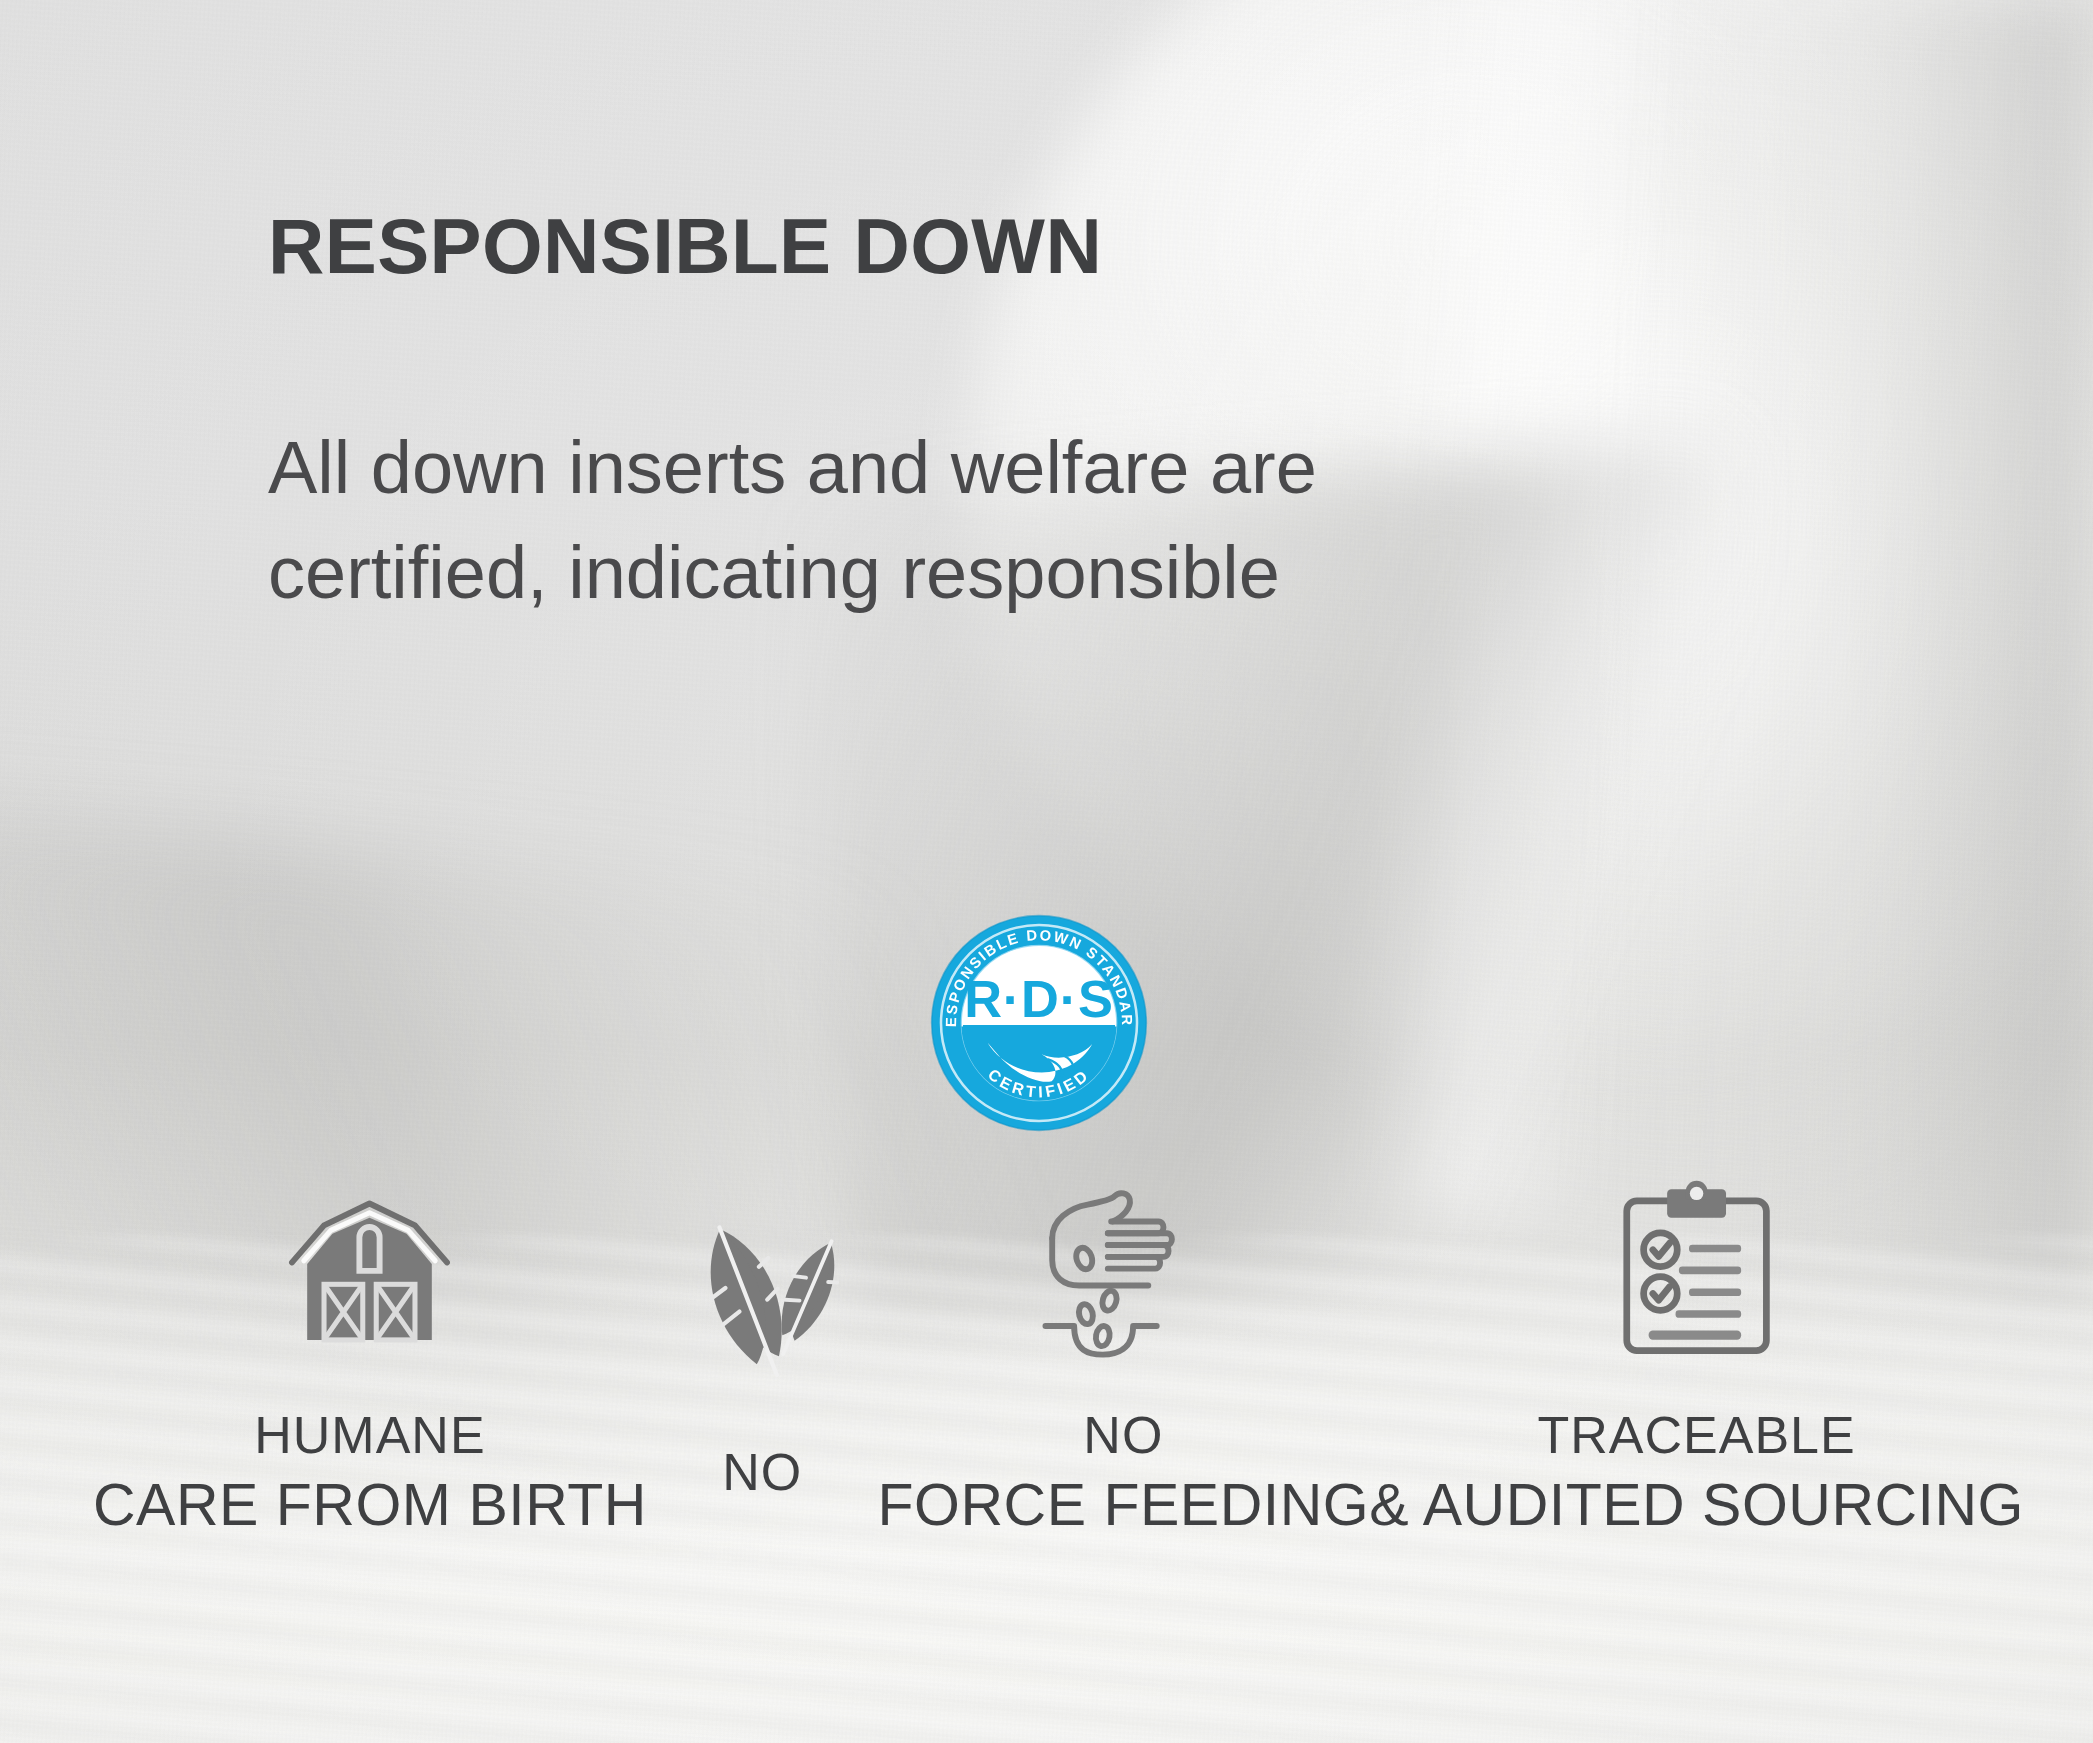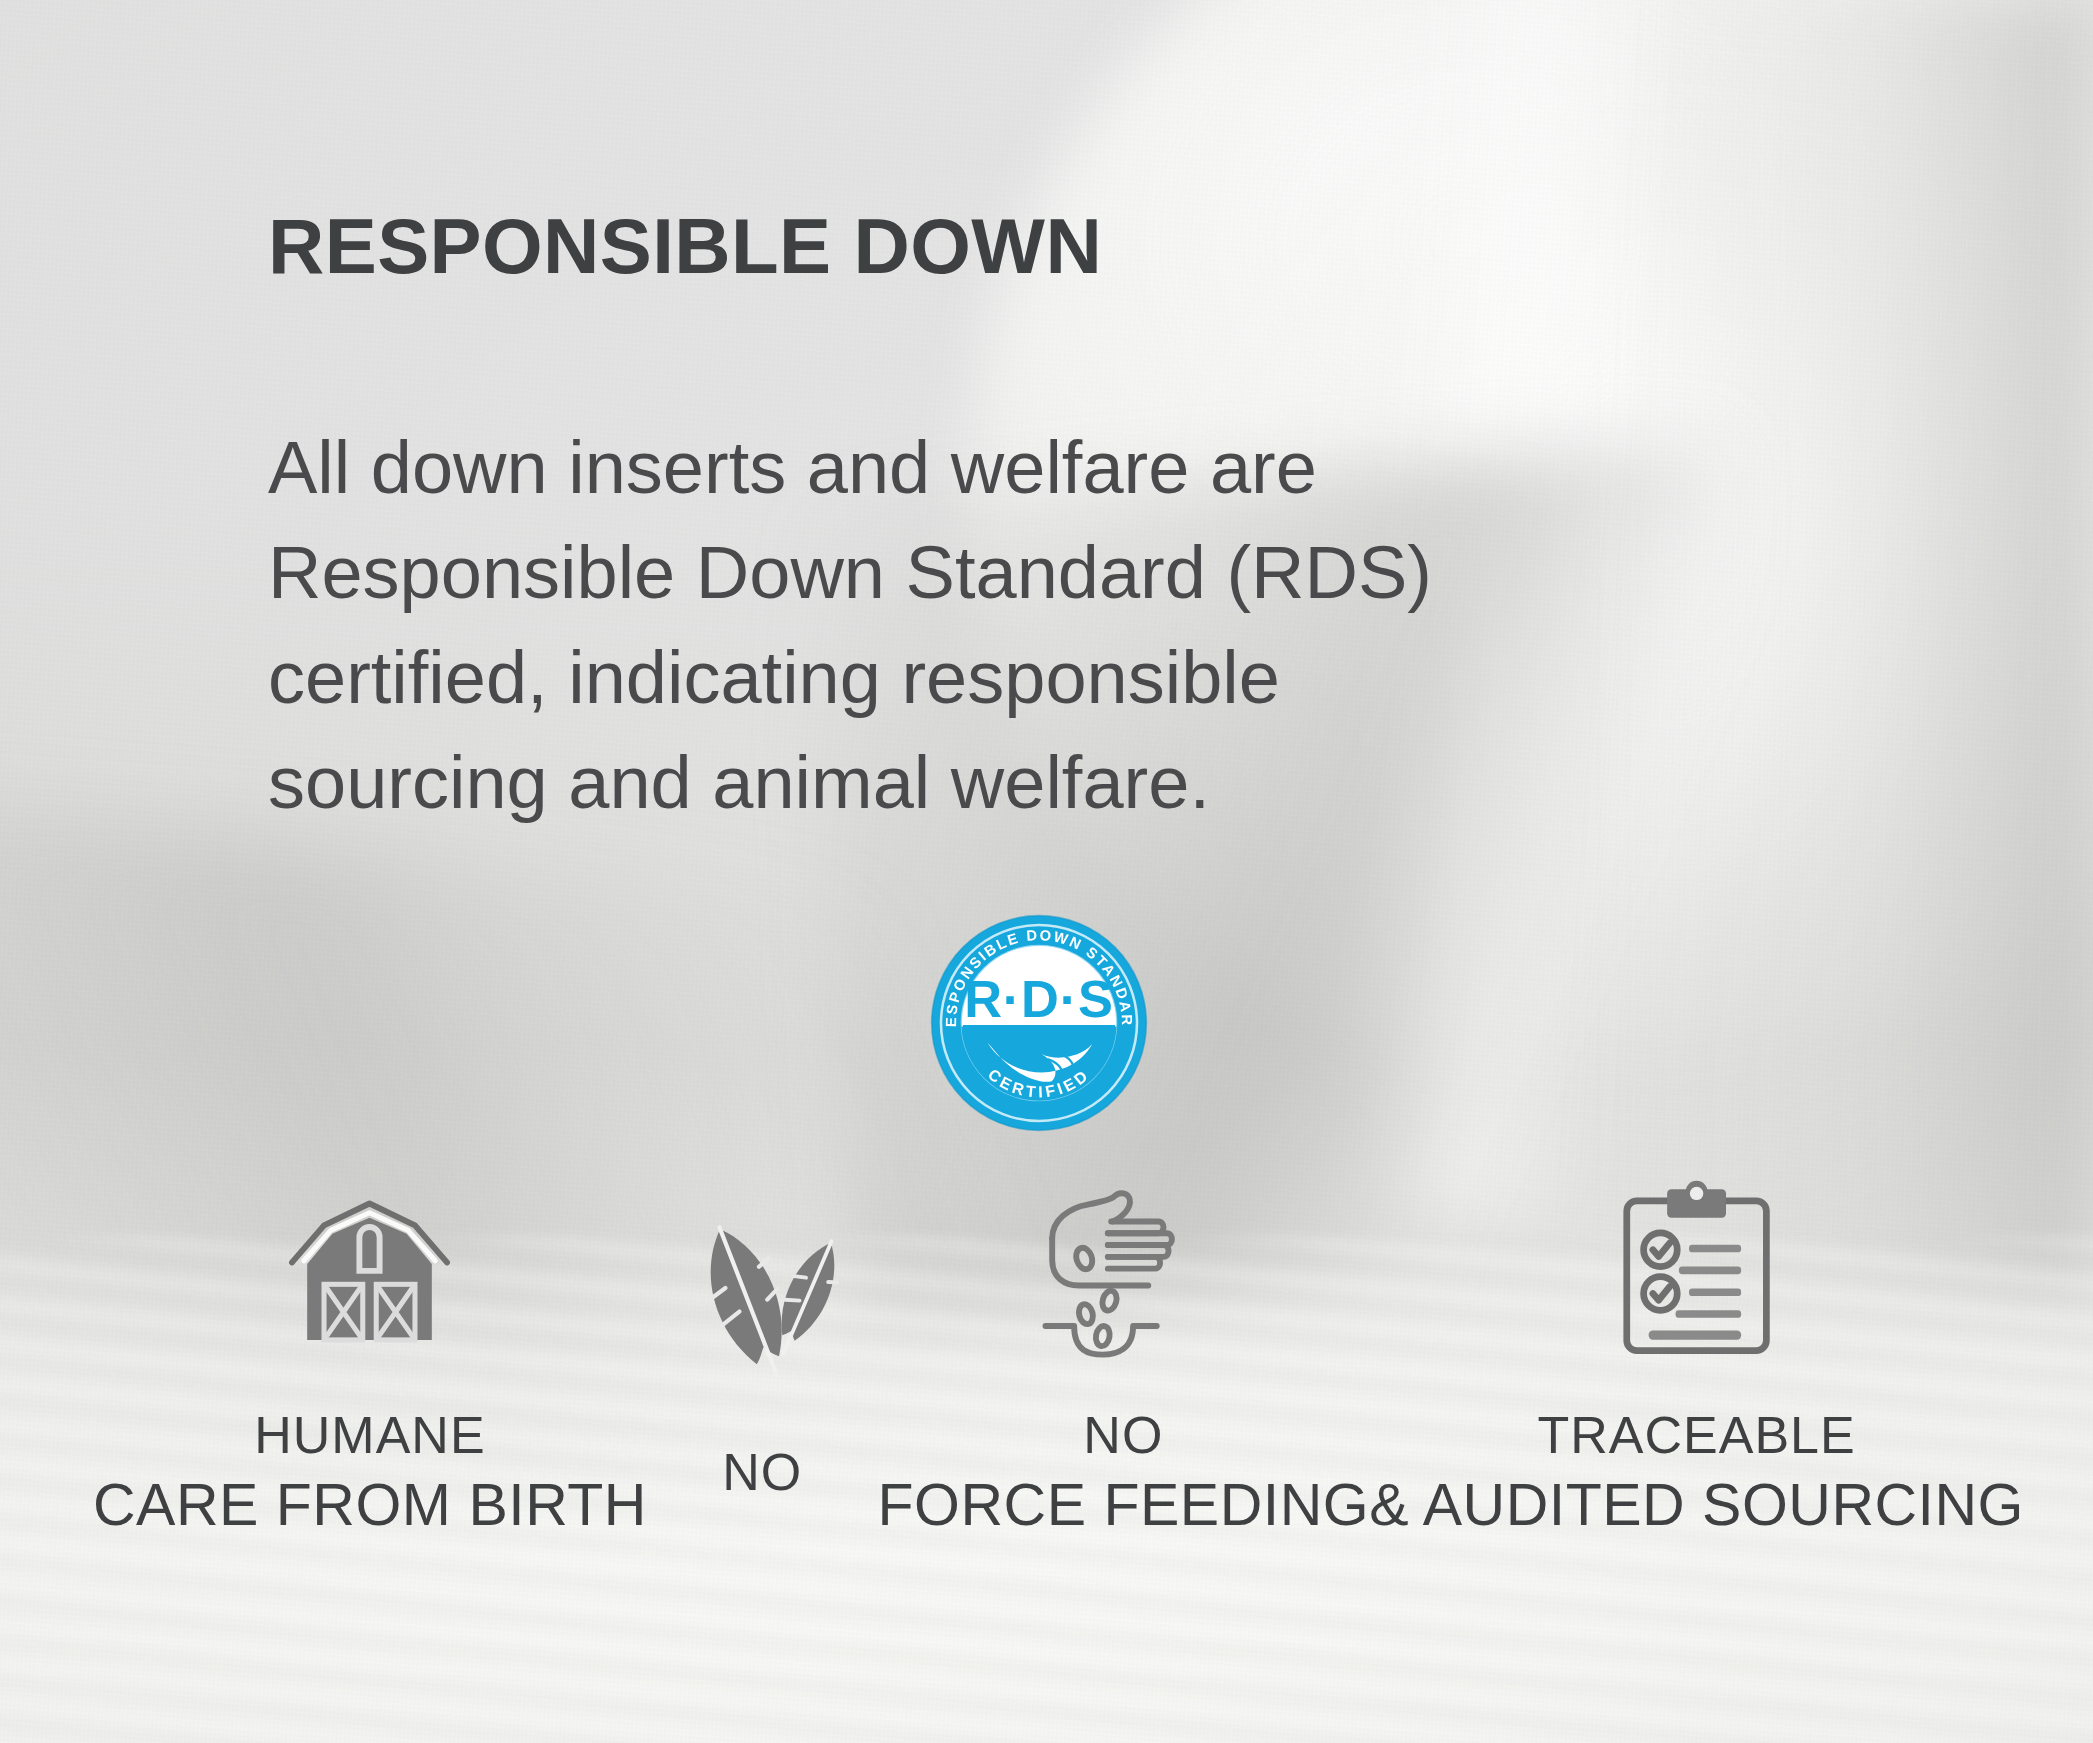--- a/index.html
+++ b/index.html
@@ -252,23 +252,21 @@
   <div class="bg-sheet"></div>
   <div class="bg-grain"></div>
   <div class="bg-vignette"></div>
 
   <div id="content">
 
     <h1 id="page-title">RESPONSIBLE DOWN</h1>
 
     <div id="body-copy">
       <span class="ln">All down inserts and welfare are</span>
-      <span class="ln">Responsible Down Standard (RDS)</span>
       <span class="ln">certified, indicating responsible</span>
-      <span class="ln">sourcing and animal welfare.</span>
     </div>
 
     <div id="rds-badge">
       <svg viewBox="0 0 258 258" xmlns="http://www.w3.org/2000/svg" aria-hidden="true">
         <defs>
           <path id="arcTop" d="M 31 129 A 98 98 0 0 1 227 129"></path>
           <path id="arcBot" d="M 41 129 A 88 88 0 0 0 217 129"></path>
           <clipPath id="lowerHalf">
             <rect x="34" y="133" width="190" height="104"></rect>
           </clipPath>

